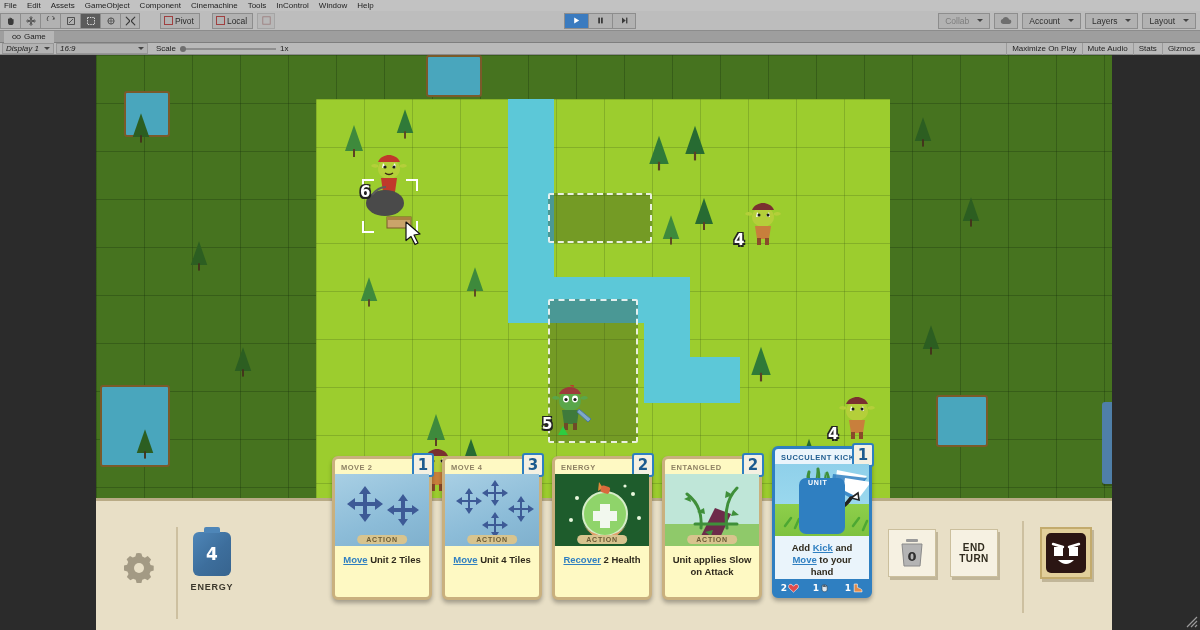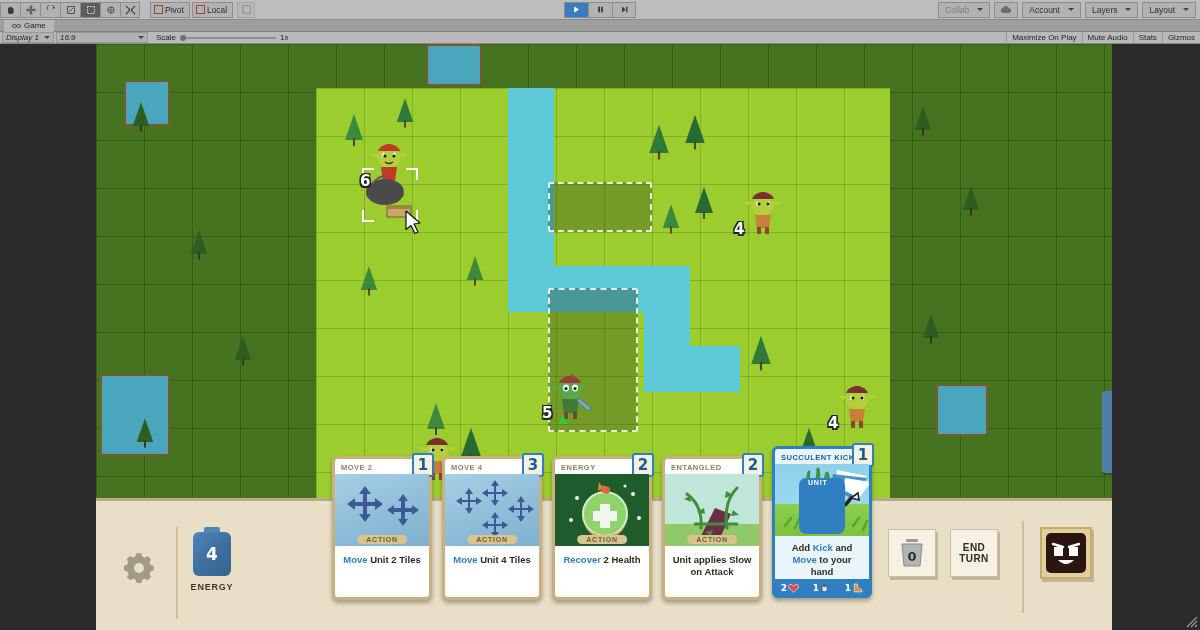--- a/index.html
+++ b/index.html
@@ -29,21 +29,21 @@
     border-right-width:0; display:flex; align-items:center; justify-content:center;
     color:#3a3a3a;
   }
   .tb-btn:last-child { border-right-width:1px; }
   .tb-btn.active { background:#5c5c5c; color:#e8e8e8; }
   .tb-btn svg { display:block; }
   .tb-sep { width:8px; }
   .tb-toggle {
     height:16px; padding:0 5px 0 3px; background:#b2b2b2; border:1px solid #8d8d8d;
     font-size:8.5px; color:#2b2b2b; display:flex; align-items:center; gap:2px;
-    margin-left:2px;
+    margin-left:12px;
   }
   .tb-toggle .ico { width:9px; height:9px; border:1px solid #a04040; display:inline-block; }
   .tb-flat {
     width:18px;height:16px;background:#b8b8b8;border:1px solid #a5a5a5;margin-left:4px;
     display:flex;align-items:center;justify-content:center;color:#9a7a7a;font-size:8px;
   }
 
   .play-cluster { position:absolute; left:50%; transform:translateX(-50%); display:flex; }
   .play-btn {
     width:24px;height:16px;background:#b2b2b2;border:1px solid #8d8d8d;border-right-width:0;
@@ -184,21 +184,21 @@
   .sqbtn .txt{font-size:10px;font-weight:bold;color:#2f2a1d;line-height:11px;text-align:center;letter-spacing:.4px;}
   .portrait{
     position:absolute;width:52px;height:52px;background:#e2cf9b;border:2px solid #c3ab6d;
     display:flex;align-items:center;justify-content:center;box-shadow:2px 3px 0 rgba(120,105,70,.35);
   }
   .portrait-inner{width:40px;height:40px;background:#2b1513;border-radius:5px;position:relative;}
 
   
   .hand{position:absolute;left:236px;bottom:18px;height:144px;}
   .card{
-    position:absolute;width:100px;height:144px;background:#ffffff;border:3px solid #c9b07e;
+    position:absolute;width:100px;height:144px;background:#fef9c3;border:3px solid #c9b07e;
     border-radius:6px;box-shadow:0 3px 4px rgba(0,0,0,.3);overflow:visible;
   }
   .card.unit-card{border-color:#2f7fc1;background:#eaf4fb;}
   .card .ctitle{
     font-size:7.5px;font-weight:bold;letter-spacing:.5px;color:#8e8164;
     padding:4px 20px 2px 6px;white-space:nowrap;overflow:hidden;
   }
   .card.unit-card .ctitle{color:#1d5b8f;}
   .card .cost{
     position:absolute;right:-5px;top:-6px;width:22px;height:24px;background:#f4f0e2;
@@ -212,40 +212,52 @@
   .art.sky{background:linear-gradient(180deg,#8fd0ea 0%,#9ad8ee 55%,#8ecf4b 55%,#7ec23f 100%);}
   .type-badge{
     position:absolute;left:50%;transform:translateX(-50%);bottom:2px;
     background:#d8c48e;color:#6a5a34;font-size:7px;font-weight:bold;letter-spacing:.8px;
     padding:1px 9px;border-radius:7px;
   }
   .type-badge.unit{background:#2f7fc1;color:#fff;}
   .card .ctext{
     padding:8px 5px 0;text-align:center;font-size:9.5px;font-weight:bold;color:#2f2a1d;line-height:12px;
   }
-  .kw{color:#2f7fc1;}
+  .kw{color:#2f7fc1;text-decoration:underline;}
   .statbar{
     position:absolute;left:-1px;right:-1px;bottom:-1px;height:17px;background:#2f7fc1;
     border-radius:0 0 3px 3px;display:flex;align-items:center;justify-content:space-around;
   }
   .statbar .s{display:flex;align-items:center;gap:1px;color:#fff;font-size:9px;font-weight:bold;font-family:"DejaVu Sans",sans-serif;}
 
   
   .vid-overlay{position:absolute;left:0;bottom:0;width:96px;height:120px;background:#2b2b2b;z-index:50;}
   .vid-title{position:absolute;left:8px;top:14px;font-size:21px;color:#5a5a5a;white-space:nowrap;}
   .vid-track{position:absolute;left:8px;top:72px;width:80px;height:2px;background:#4a4a4a;}
   .vid-knob{position:absolute;left:38px;top:-4px;width:10px;height:10px;border-radius:50%;background:#4f4f4f;}
   .vid-time{position:absolute;left:8px;top:84px;font-size:8px;color:#4d4d4d;}
   .vid-ic{position:absolute;top:100px;color:#474747;}
 </style>
 </head>
 <body>
 
 <div class="editor">
 
+  <div class="menubar">
+    <span class="mi">File</span>
+    <span class="mi">Edit</span>
+    <span class="mi">Assets</span>
+    <span class="mi">GameObject</span>
+    <span class="mi">Component</span>
+    <span class="mi">Cinemachine</span>
+    <span class="mi">Tools</span>
+    <span class="mi">InControl</span>
+    <span class="mi">Window</span>
+    <span class="mi">Help</span>
+  </div>
 
   <div class="toolbar">
     <div class="tb-group">
       <div class="tb-btn">
         <svg width="10" height="10" viewBox="0 0 10 10">
             <path d="M2 6V3.2a.7.7 0 011.4 0V5V2.2a.7.7 0 011.4 0V5V2.6a.7.7 0 011.4 0V5.2V3.6a.7.7 0 011.4 0v3.1c0 1.5-1 2.4-2.4 2.4H4.4C3 9.1 2 8.2 2 6.8z" fill="currentColor"></path>
           </svg>
       </div>
       <div class="tb-btn">
         <svg width="10" height="10" viewBox="0 0 10 10">

